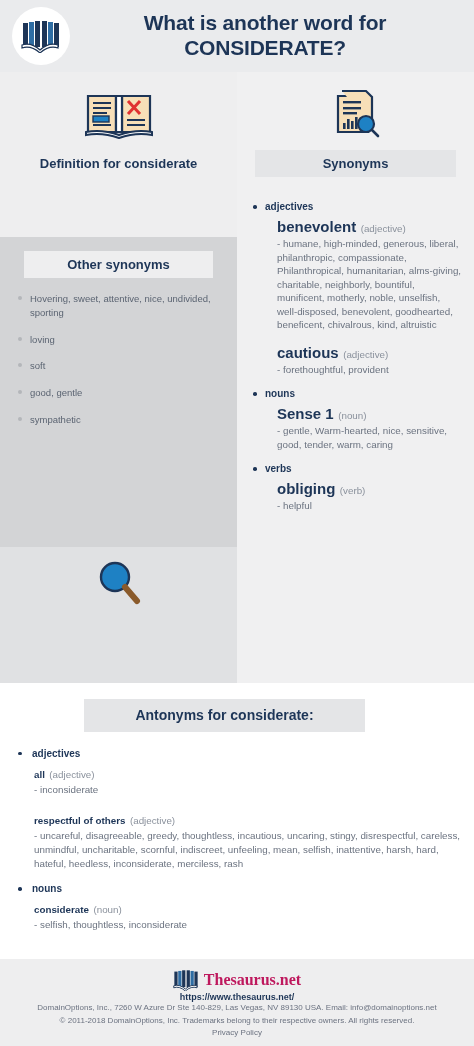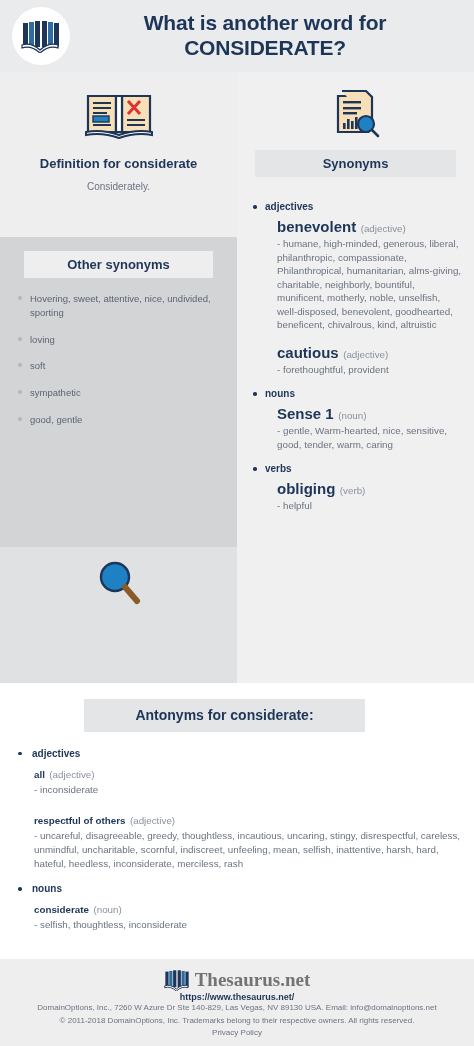--- a/index.html
+++ b/index.html
@@ -168,21 +168,21 @@
   .footer {
     background: #eeeeef;
     padding: 10px 10px 9px 10px;
     text-align: center;
     flex: none;
   }
   .footer-brand {
     display: flex; align-items: center; justify-content: center; gap: 5px;
   }
   .footer-logo { width: 26px; height: 22px; }
-  .footer-name { font-size: 19px; font-weight: bold; color: #737373; font-family: "Liberation Serif", serif; }
+  .footer-name { font-size: 16px; font-weight: bold; color: #be185d; font-family: "Liberation Serif", serif; }
   .footer-url { font-size: 9px; font-weight: bold; color: #1d3557; margin-top: 1px; }
   .footer-line { font-size: 8px; color: #6b7280; line-height: 1.55; }
   .footer-privacy { font-size: 8px; color: #6b7280; margin-top: 1px; }
 </style>
 </head>
 <body>
 
 <div class="page">
 
   <div class="header">
@@ -217,31 +217,30 @@
           </g>
           <rect x="9" y="28" width="16" height="6" fill="#1e81c4" stroke="#1d3557" stroke-width="1.4"></rect>
           <path d="M44 13 L56 26 M56 13 L44 26" stroke="#e03131" stroke-width="3" fill="none"></path>
           <g fill="#1d3557">
             <rect x="43" y="31" width="18" height="2"></rect>
             <rect x="43" y="36" width="18" height="2"></rect>
           </g>
           <path d="M2 44 q16 -3 33 3 q17 -6 33 -3 v3 q-16 -3 -33 3 q-17 -6 -33 -3 z" fill="#ffffff" stroke="#1d3557" stroke-width="2"></path>
         </svg>
         <div class="def-title">Definition for considerate</div>
-        <div class="def-text">Considerately.</div>
       </div>
 
       <div class="other-block">
         <div class="other-heading">Other synonyms</div>
         <ul class="other-list">
           <li>Hovering, sweet, attentive, nice, undivided, sporting</li>
           <li>loving</li>
           <li>soft</li>
+          <li>good, gentle</li>
           <li>sympathetic</li>
-          <li>good, gentle</li>
         </ul>
       </div>
 
       <div class="seemore-block">
         <svg class="seemore-icon" viewBox="0 0 52 48">
           <circle cx="22" cy="18" r="14" fill="#1e81c4" stroke="#1d3557" stroke-width="2.4"></circle>
           <path d="M32 28 L44 42" stroke="#8a5a2b" stroke-width="6" stroke-linecap="round"></path>
           <path d="M32 28 L44 42" stroke="#1d3557" stroke-width="7.5" stroke-linecap="round" fill="none" opacity="0.0"></path>
         </svg>
       </div>

